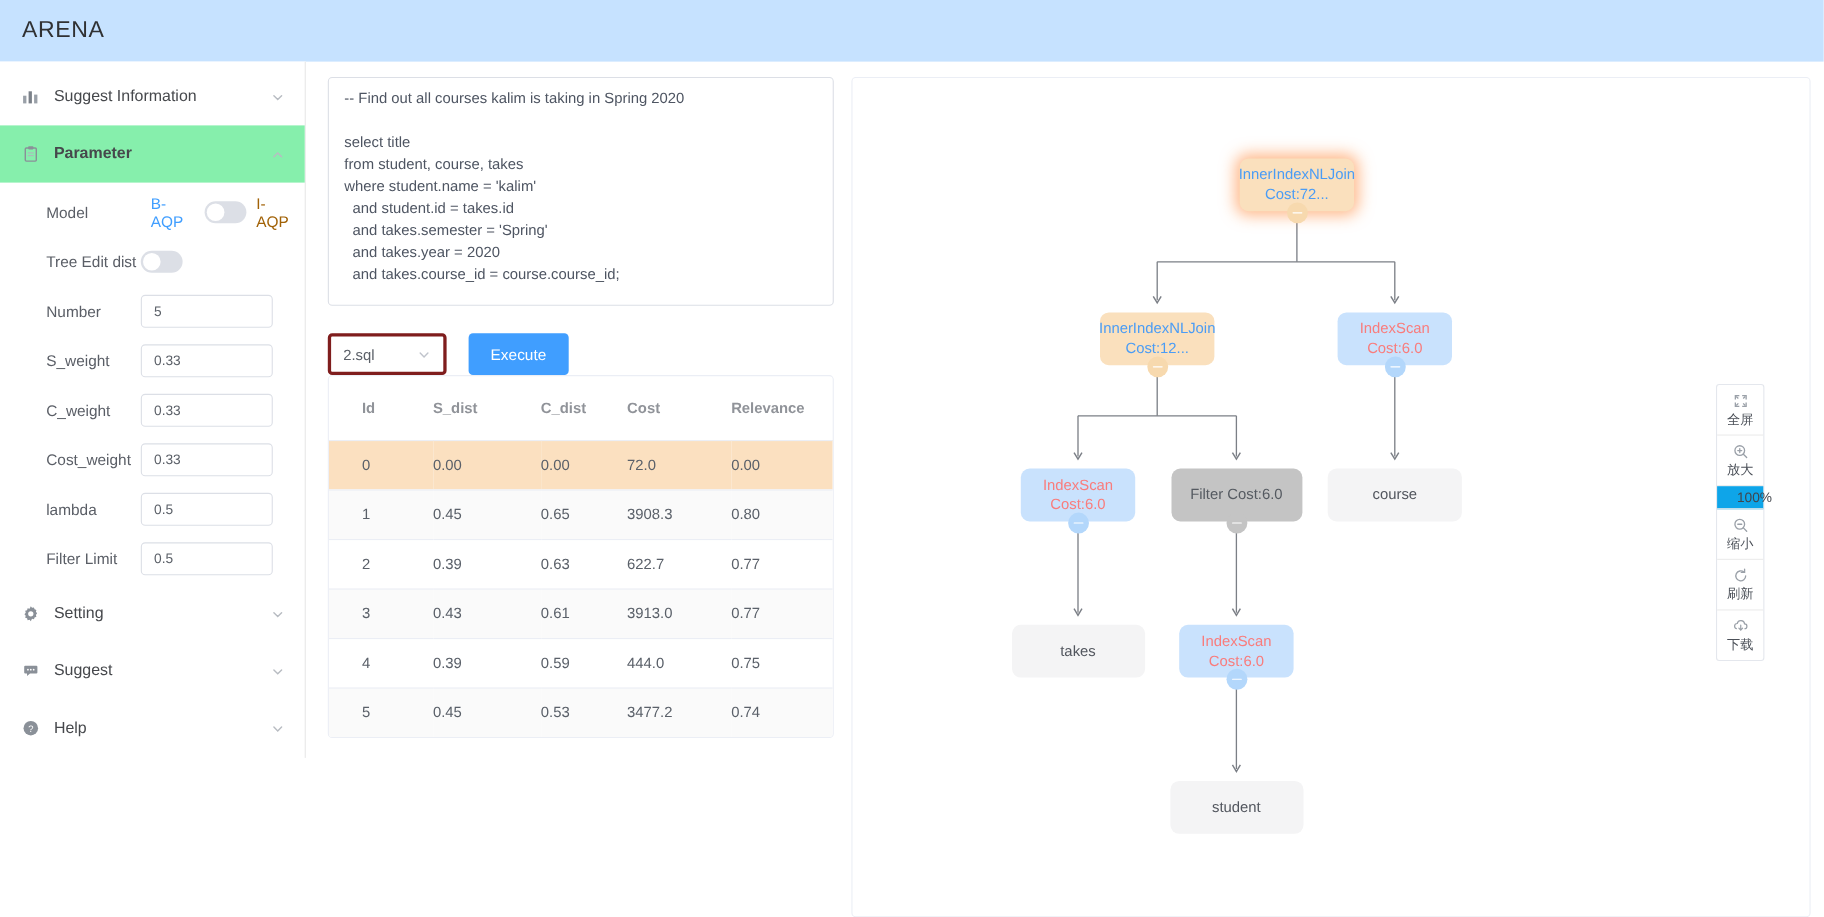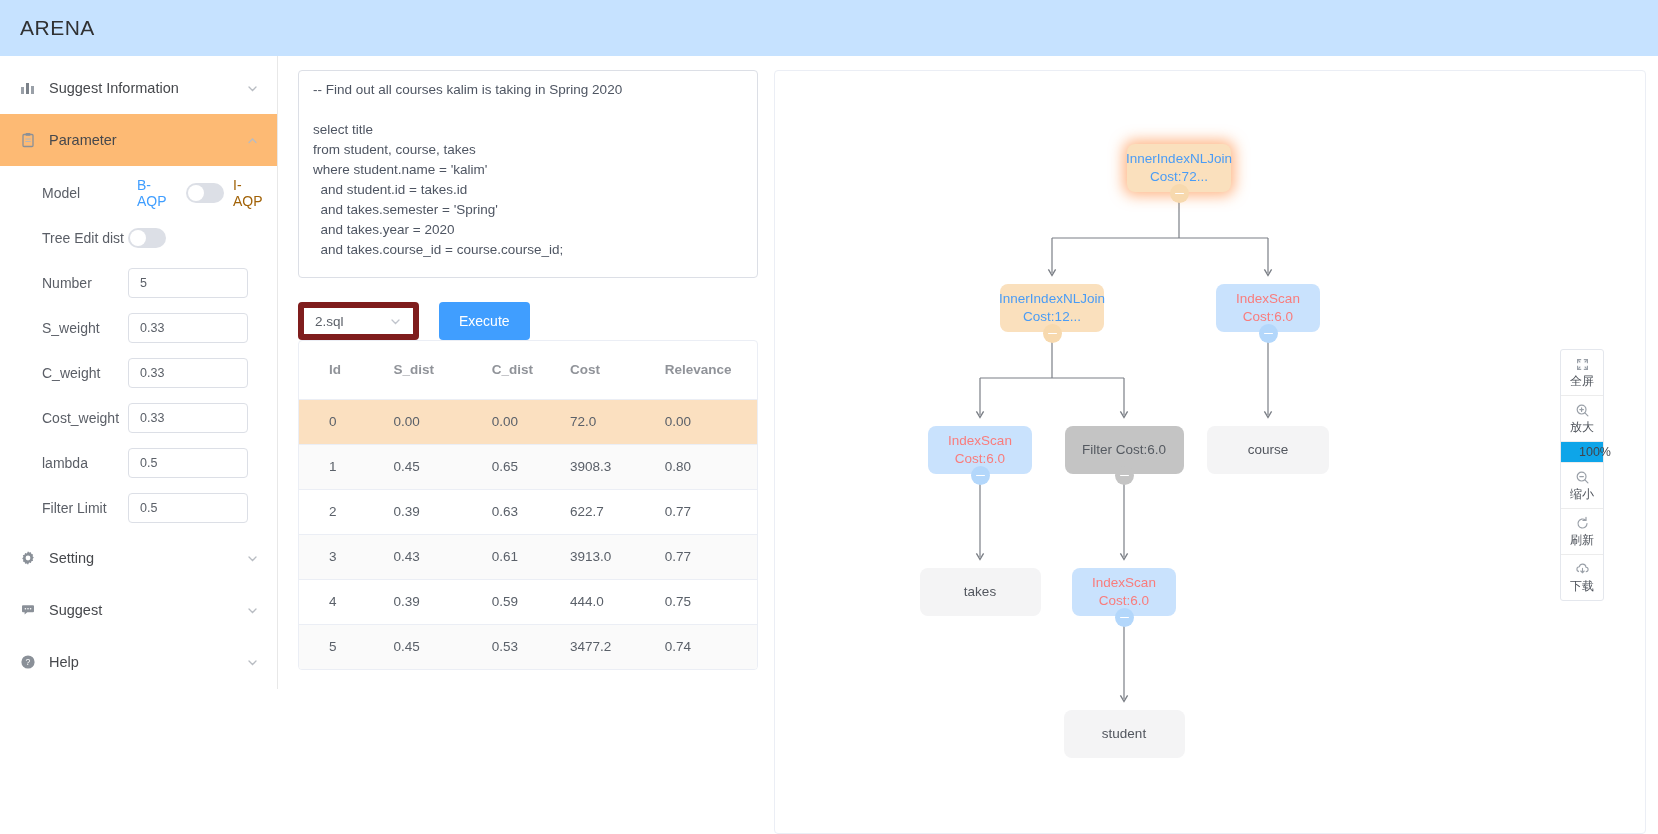--- a/index.html
+++ b/index.html
@@ -45,21 +45,21 @@
   }
   .menu-head {
     height: 52px;
     display: flex;
     align-items: center;
     padding: 0 18px 0 18px;
     cursor: pointer;
     font-size: 14.5px;
     color: #46484c;
   }
-  .menu-head.active { background: #fdba74; }
+  .menu-head.active { background: #86efac; font-weight: bold; }
   .menu-head .mi {
     width: 20px; height: 20px;
     margin-right: 11px;
     display: inline-flex;
     align-items: center;
     justify-content: center;
     flex: 0 0 auto;
   }
   .menu-head .mlabel { flex: 1 1 auto; }
   .caret {
@@ -145,22 +145,22 @@
     font-family: "Liberation Sans", sans-serif;
     position: relative;
   }
   .sql-wrap { position: relative; width: 460px; }
   .sql-controls {
     margin-top: 20px;
     display: flex;
     align-items: center;
   }
   .sel {
-    width: 121px; height: 38px;
-    border: 6px solid #7f1d1d;
+    width: 108px; height: 38px;
+    border: 3px solid #7f1d1d;
     border-radius: 4px;
     display: flex;
     align-items: center;
     padding: 0 11px;
     font-size: 13.5px;
     color: #5b6068;
     background: #fff;
     cursor: pointer;
   }
   .sel .selval { flex: 1 1 auto; }

